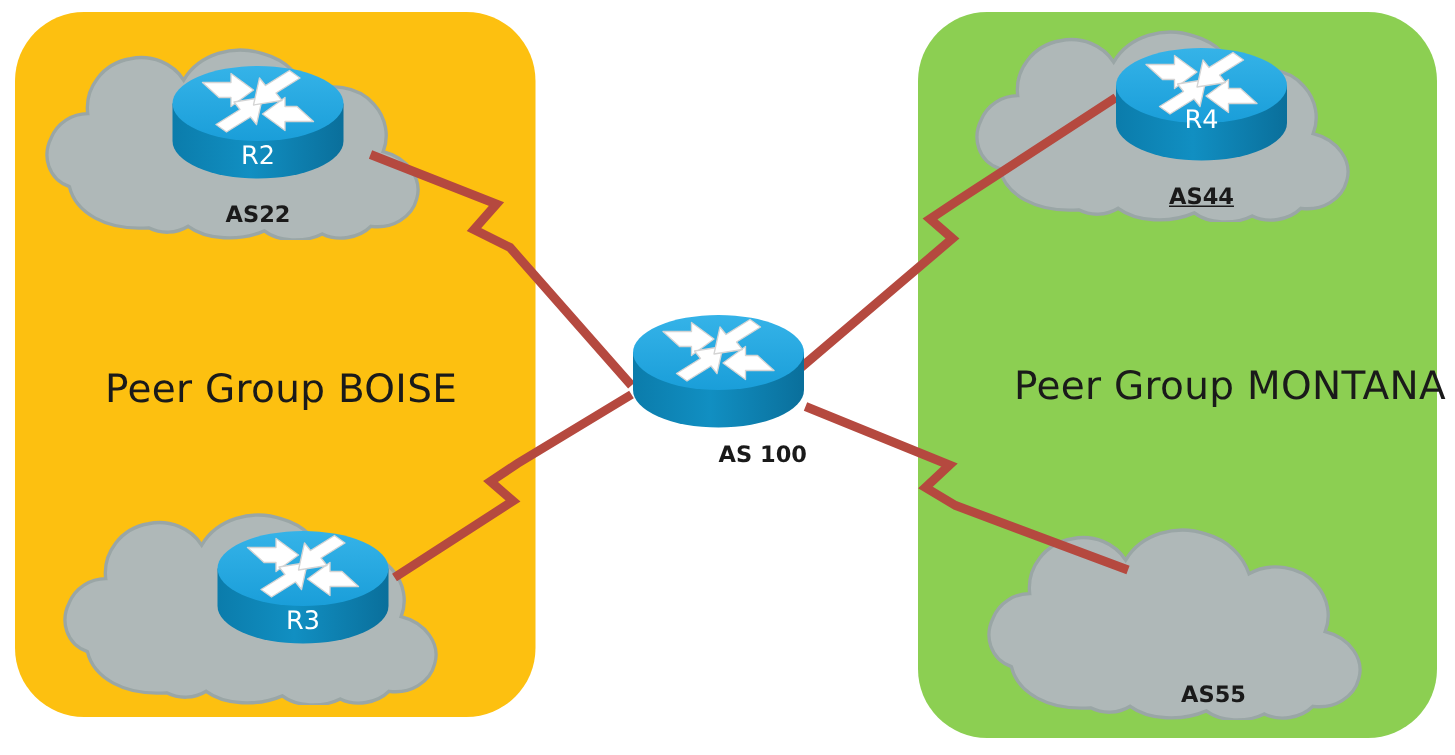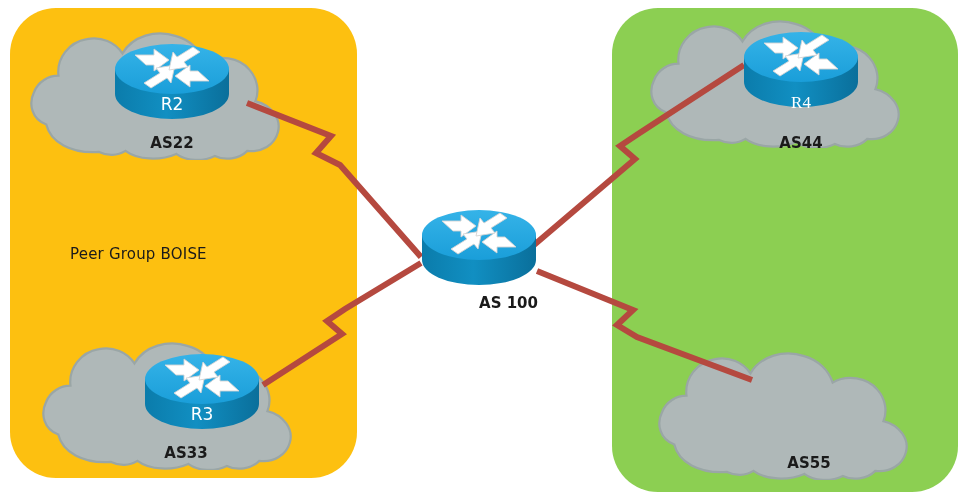--- a/index.html
+++ b/index.html
@@ -29,21 +29,21 @@
   #panel-montana {
     left: 612px;
     top: 8px;
     width: 346px;
     height: 484px;
     background: #8ccf52;
   }
   .panel-label {
     position: absolute;
     font-family: "DejaVu Sans", sans-serif;
-    font-size: 15px;
+    font-size: 26px;
     color: #1a1a1a;
     white-space: nowrap;
     letter-spacing: 0.2px;
   }
   #label-boise  { left: 70px;  top: 245px; }
   #label-montana{ left: 676px; top: 243px; }
 
   #links-layer, #nodes-layer {
     position: absolute;
     left: 0; top: 0;
@@ -78,20 +78,21 @@
 </style>
 </head>
 <body>
 
 <div id="stage" style="background: rgb(255, 255, 255);">
 
   <div class="panel" id="panel-boise" style="background: rgb(253, 192, 16);"></div>
   <div class="panel" id="panel-montana" style="background: rgb(140, 207, 82);"></div>
 
   <div class="panel-label" id="label-boise">Peer Group BOISE</div>
+  <div class="panel-label" id="label-montana">Peer Group MONTANA</div>
 
   <svg id="clouds-layer" width="970" height="503" style="position:absolute;left:0;top:0;z-index:2;">
     <defs>
 
       <symbol id="cloud-shape" viewBox="0 0 260 130">
         <path d="M70 122
                  C42 124 22 112 18 95
                  C4 90 0 75 6 63
                  C10 53 20 47 30 47
                  C28 30 40 14 58 11
@@ -170,21 +171,20 @@
         <ellipse cx="59" cy="32" rx="57" ry="25" fill="url(#topgrad2)"></ellipse>
         <g fill="#ffffff" stroke="#d4d4d4" stroke-width="0.9" stroke-linejoin="round">
           <path d="M22 18 L41 18 L41 12 L56 23 L41 34 L41 28 L33 28 Z"></path>
           <path d="M96 44 L77 44 L77 50 L62 39 L77 28 L77 34 L85 34 Z"></path>
           <path d="M31 46 L47 36 L43 31 L62 28 L58 46 L54 41 L38 51 Z"></path>
           <path d="M87 15 L71 25 L75 30 L56 33 L60 15 L64 20 L80 10 Z"></path>
         </g>
       </svg>
       <div class="rtr-name" style="left:0; top:57px; width:118px;">R3</div>
     </div>
-    <div class="as-label" style="left:127px; top:444px; width:118px;">AS33</div>
 
     <div class="node" id="node-r1" style="left:420px; top:203px;">
       <svg class="router-svg" width="118" height="86" viewBox="0 0 118 86">
         <path d="M2 32 L2 57 A57 25 0 0 0 116 57 L116 32 Z" fill="url(#sidegrad2)"></path>
         <ellipse cx="59" cy="32" rx="57" ry="25" fill="url(#topgrad2)"></ellipse>
         <g fill="#ffffff" stroke="#d4d4d4" stroke-width="0.9" stroke-linejoin="round">
           <path d="M22 18 L41 18 L41 12 L56 23 L41 34 L41 28 L33 28 Z"></path>
           <path d="M96 44 L77 44 L77 50 L62 39 L77 28 L77 34 L85 34 Z"></path>
           <path d="M31 46 L47 36 L43 31 L62 28 L58 46 L54 41 L38 51 Z"></path>
           <path d="M87 15 L71 25 L75 30 L56 33 L60 15 L64 20 L80 10 Z"></path>
@@ -197,20 +197,20 @@
       <svg class="router-svg" width="118" height="86" viewBox="0 0 118 86">
         <path d="M2 32 L2 57 A57 25 0 0 0 116 57 L116 32 Z" fill="url(#sidegrad2)"></path>
         <ellipse cx="59" cy="32" rx="57" ry="25" fill="url(#topgrad2)"></ellipse>
         <g fill="#ffffff" stroke="#d4d4d4" stroke-width="0.9" stroke-linejoin="round">
           <path d="M22 18 L41 18 L41 12 L56 23 L41 34 L41 28 L33 28 Z"></path>
           <path d="M96 44 L77 44 L77 50 L62 39 L77 28 L77 34 L85 34 Z"></path>
           <path d="M31 46 L47 36 L43 31 L62 28 L58 46 L54 41 L38 51 Z"></path>
           <path d="M87 15 L71 25 L75 30 L56 33 L60 15 L64 20 L80 10 Z"></path>
         </g>
       </svg>
-      <div class="rtr-name" style="left:0; top:68px; width:118px;font-family:Liberation Serif, serif;">R4</div>
-    </div>
-    <div class="as-label" style="left:742px; top:134px; width:118px;">AS44</div>
+      <div class="rtr-name" style="left:0; top:45px; width:118px;">R4</div>
+    </div>
+    <div class="as-label" style="left:742px; top:122px; width:118px;text-decoration:underline;">AS44</div>
 
     <div class="as-label" style="left:750px; top:454px; width:118px;">AS55</div>
 
   </div>
 </div>
 
 </body></html>

